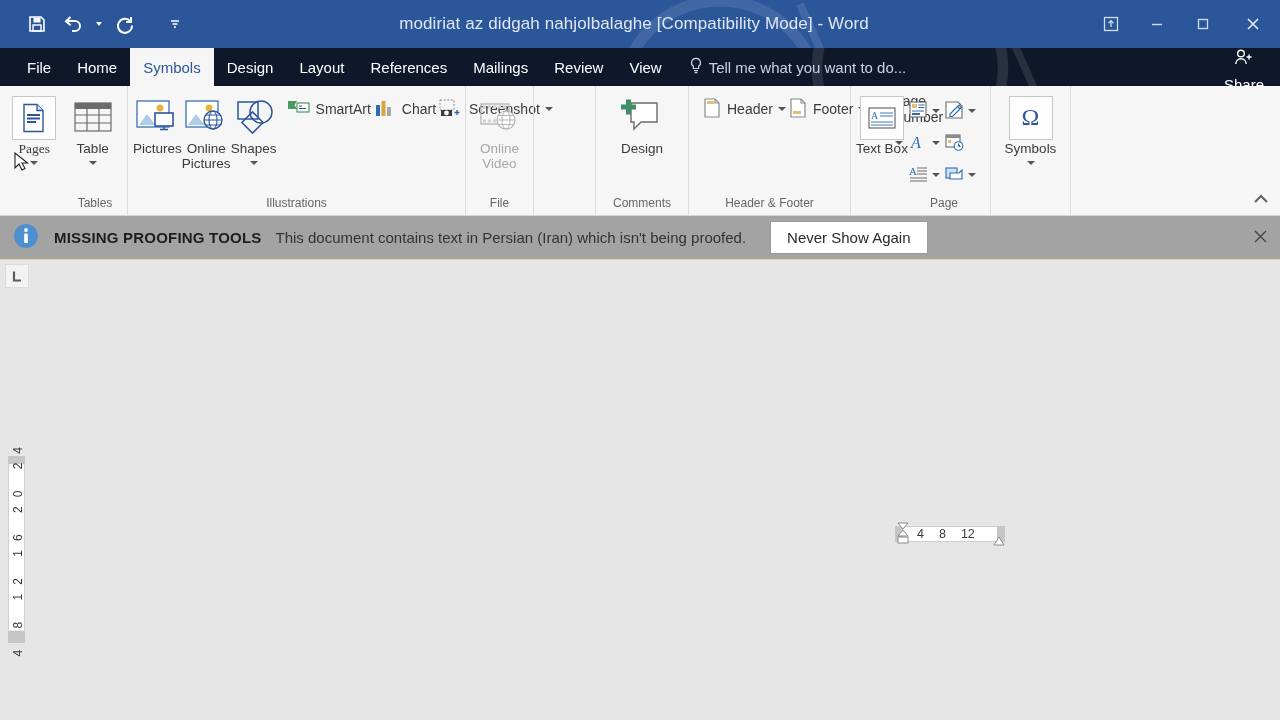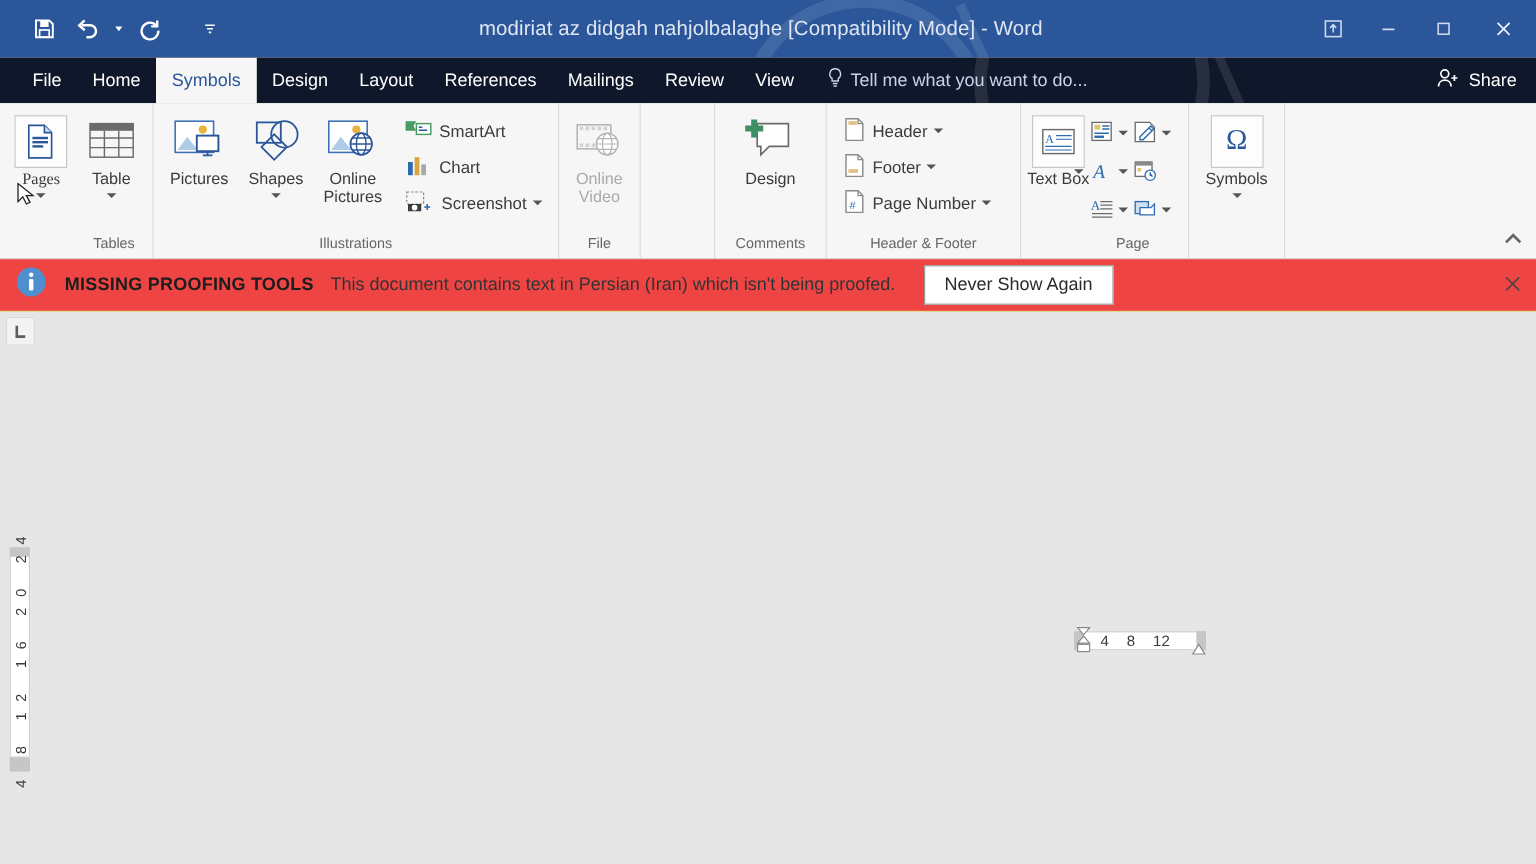--- a/index.html
+++ b/index.html
@@ -100,20 +100,21 @@
     padding-left: 14px;
     z-index:2;
   }
   .share {
     position: absolute; right: 0; top:0;
     height: 38px;
     display:flex; align-items:center; gap:7px;
     padding: 0 16px 0 10px;
     color:#fff; font-size:15px;
     z-index:3;
+    flex-direction:column;
   }
 
   
   #ribbon {
     position: relative;
     height: 130px;
     background: #f6f6f6;
     border-bottom: 1px solid #d4d4d4;
     display: flex;
     align-items: stretch;
@@ -157,33 +158,33 @@
     border: 1px solid #c8c8c8;
     background: #fdfdfd;
     display:flex;align-items:center;justify-content:center;
   }
   .smallrow {
     display: flex; align-items: center; gap: 5px;
     height: 30px;
     padding-left: 2px;
   }
   .smallrow .lbl { font-size: 14px; }
-  .smallcol { display:flex; flex-direction: column; padding-top: 2px;}
+  .smallcol { display:flex; padding-top: 2px;}
   .dd-s { width:0;height:0;border-left:4px solid transparent;border-right:4px solid transparent;border-top:4px solid #555;}
   .minigrid { display: grid; grid-template-columns: auto auto; gap: 2px 4px; padding-top: 4px;}
   .minicell { display:flex; align-items:center; gap:4px; height: 30px; }
   .ribbon-collapse {
     position: absolute; right: 10px; bottom: 6px;
     color:#666;
   }
 
   
   #msgbar {
     height: 44px;
-    background: #ef4444;
+    background: #a3a3a3;
     border-bottom: 1px solid #e2d98f;
     display: flex;
     align-items: center;
     gap: 0;
     padding: 0 12px 0 12px;
     position: relative;
   }
   #msgbar .infoicon { margin-right: 14px; }
   #msgbar .strong { font-weight: bold; font-size: 15px; color: #1d1d1d; letter-spacing:.2px;}
   #msgbar .msgtext { font-size: 15px; color: #333; margin-left: 14px;}
@@ -399,43 +400,43 @@
           <svg width="48" height="38" viewBox="0 0 48 38">
               <rect x="4" y="2" width="32" height="26" fill="#fff" stroke="#3b6fb5" stroke-width="1.3"></rect>
               <circle cx="27" cy="9" r="3.4" fill="#e8b33c"></circle>
               <path d="M6 26l8-11 7 9 4-4 9 6z" fill="#aecbe8"></path>
               <rect x="22" y="14" width="18" height="13" fill="#fff" stroke="#2b579a" stroke-width="1.6"></rect>
               <path d="M31 27v3M27 30.5h8" stroke="#2b579a" stroke-width="1.4"></path>
             </svg>
         </span>
         <span class="lbl">Pictures</span>
       </div>
-      <div class="bigbtn" style="width:62px">
-        <span class="ic">
-          <svg width="46" height="38" viewBox="0 0 46 38">
-              <circle cx="30" cy="13" r="11" fill="none" stroke="#2b579a" stroke-width="1.5"></circle>
-              <rect x="7" y="3" width="20" height="17" fill="none" stroke="#2b579a" stroke-width="1.5"></rect>
-              <rect x="14" y="16" width="15" height="15" fill="none" stroke="#2b579a" stroke-width="1.5" transform="rotate(45 21.5 23.5)"></rect>
-            </svg>
-        </span>
-        <span class="lbl">Shapes</span>
-        <i class="dd"></i>
-      </div>
       <div class="bigbtn" style="width:66px">
         <span class="ic">
           <svg width="48" height="38" viewBox="0 0 48 38">
               <rect x="4" y="2" width="32" height="26" fill="#fff" stroke="#3b6fb5" stroke-width="1.3"></rect>
               <circle cx="27" cy="9" r="3.4" fill="#e8b33c"></circle>
               <path d="M6 26l8-11 7 9 4-4 9 6z" fill="#aecbe8"></path>
               <circle cx="31" cy="21" r="9" fill="#fff" stroke="#2b579a" stroke-width="1.4"></circle>
               <ellipse cx="31" cy="21" rx="4" ry="9" fill="none" stroke="#2b579a" stroke-width="1.1"></ellipse>
               <path d="M22 21h18M23.5 16h15M23.5 26h15" stroke="#2b579a" stroke-width="1.1"></path>
             </svg>
         </span>
         <span class="lbl">Online Pictures</span>
+      </div>
+      <div class="bigbtn" style="width:62px">
+        <span class="ic">
+          <svg width="46" height="38" viewBox="0 0 46 38">
+              <circle cx="30" cy="13" r="11" fill="none" stroke="#2b579a" stroke-width="1.5"></circle>
+              <rect x="7" y="3" width="20" height="17" fill="none" stroke="#2b579a" stroke-width="1.5"></rect>
+              <rect x="14" y="16" width="15" height="15" fill="none" stroke="#2b579a" stroke-width="1.5" transform="rotate(45 21.5 23.5)"></rect>
+            </svg>
+        </span>
+        <span class="lbl">Shapes</span>
+        <i class="dd"></i>
       </div>
       <div class="smallcol" style="padding-left:8px">
         <div class="smallrow">
           <span>
             <svg width="24" height="20" viewBox="0 0 24 20">
                 <path d="M1 3h9l-2.5 4L10 11H1z" fill="#4a9b63"></path>
                 <rect x="10" y="5" width="12" height="9" fill="#fff" stroke="#4a9b63" stroke-width="1.2"></rect>
                 <path d="M12 8h3M12 10.5h7" stroke="#2b579a" stroke-width="1.2"></path>
               </svg>
           </span>

